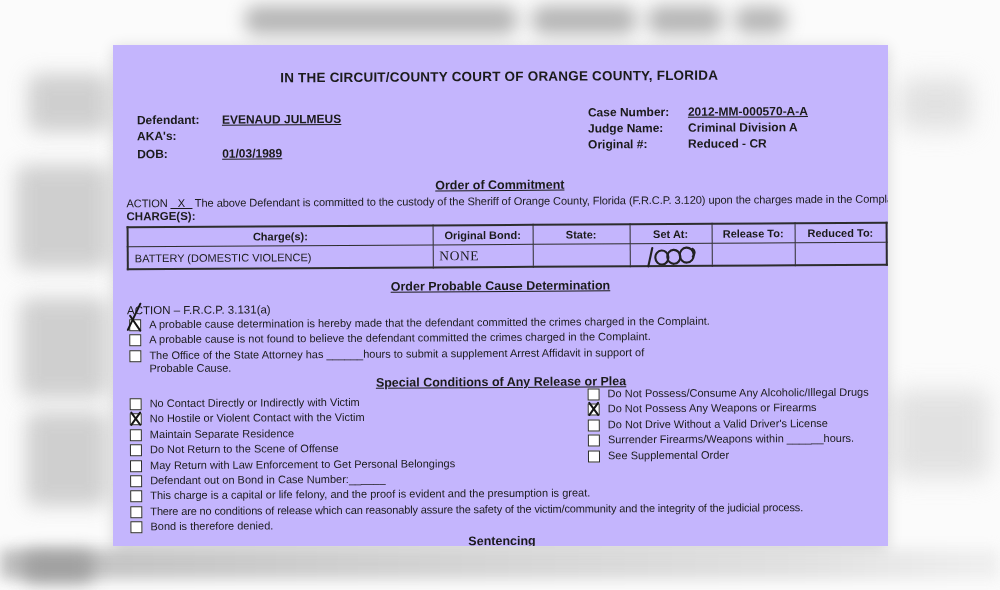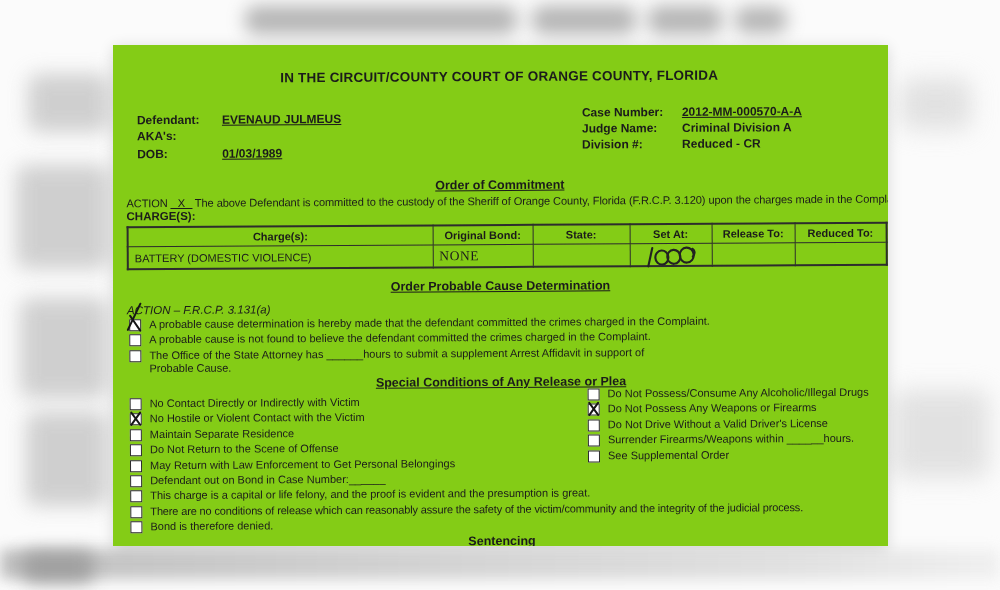--- a/index.html
+++ b/index.html
@@ -10,48 +10,48 @@
   
   .blob{position:absolute;border-radius:10px;pointer-events:none;}
   .headline{background:#6f6f6f;opacity:.5;filter:blur(9px);}
   .lblob{background:#c5c5c5;opacity:.8;filter:blur(10px);}
   .rblob{background:#d9d9d9;opacity:.75;filter:blur(12px);}
   .botband{background:linear-gradient(90deg,#b9b9b9 0%,#cfcfcf 45%,#dedede 80%,#efefef 100%);
            opacity:.9;filter:blur(7px);}
   .botdark{background:#9a9a9a;opacity:.85;filter:blur(9px);}
 
   
-  .paper{position:absolute;left:113px;top:45px;width:775px;height:501px;background:#84cc16;
+  .paper{position:absolute;left:113px;top:45px;width:775px;height:501px;background:#c4b5fd;
          box-shadow:0 2px 14px rgba(0,0,0,.14);overflow:hidden;}
   .paper-inner{position:absolute;inset:0;transform:rotate(-0.35deg);color:#1b1b1b;}
   .abs{position:absolute;}
   .ctr{left:0;width:100%;text-align:center;}
   .hd{font-weight:700;text-decoration:underline;font-size:12.5px;}
   .title{font-size:13.5px;font-weight:700;letter-spacing:.2px;}
 
   .inforow{height:16px;font-size:12px;font-weight:700;white-space:nowrap;}
   .inforow .lab{display:inline-block;}
   .ileft .lab{width:85px;}
-  .iright .lab{width:100px;}
+  .iright .lab{width:100px;margin-left:6px;}
   .und{text-decoration:underline;}
 
   .actionline{font-size:11.1px;letter-spacing:-.1px;white-space:nowrap;}
   .xblank{display:inline-block;border-bottom:1.2px solid #1b1b1b;padding:0 7px;line-height:10px;}
   .chglabel{font-size:11.5px;font-weight:700;}
 
   table.charges{border-collapse:collapse;width:759px;table-layout:fixed;}
   table.charges td,table.charges th{border:1.4px solid #2d2d2d;overflow:visible;}
   table.charges{border:2.2px solid #2d2d2d;}
   th.h{font-size:11px;font-weight:700;text-align:center;height:16px;padding:1px 2px;}
   td.c{font-size:11px;height:19px;padding:1px 6px;vertical-align:middle;}
   td.none{font-family:"Liberation Serif","DejaVu Serif",serif;font-size:13.5px;letter-spacing:.6px;margin-left:28px;}
   .hw-wrap{position:relative;height:19px;}
   .hw-wrap svg{position:absolute;left:4px;top:-2px;}
 
-  .pcaction{font-size:11.5px;font-style:italic;}
+  .pcaction{font-size:11.5px;}
   .crow{display:flex;align-items:flex-start;height:15.4px;font-size:11px;line-height:13px;white-space:nowrap;}
   .crow .box{position:relative;flex:none;width:10px;height:10px;border:1.3px solid #2a2a2a;
              background:#fff;margin-right:8px;margin-top:1px;}
   .crow[data-checked="true"] .box::before{content:"";position:absolute;width:1.9px;height:17px;
         background:#161616;left:4px;top:-4px;transform:rotate(36deg);border-radius:2px;}
   .crow[data-checked="true"] .box::after{content:"";position:absolute;width:1.9px;height:17px;
         background:#161616;left:4px;top:-4px;transform:rotate(-36deg);border-radius:2px;}
   .crow.bigx[data-checked="true"] .box::before{height:31px;top:-19px;left:3px;transform:rotate(26deg);}
   .crow.bigx[data-checked="true"] .box::after{height:20px;top:-7px;left:4px;transform:rotate(-34deg);}
   .crow.tall{height:30px;}
@@ -82,21 +82,21 @@
 
       <div class="abs ileft" style="left:25px;top:66px;">
         <div class="inforow"><span class="lab">Defendant:</span><span class="und">EVENAUD JULMEUS</span></div>
         <div class="inforow"><span class="lab">AKA's:</span><span></span></div>
         <div class="inforow" style="margin-top:2px;"><span class="lab">DOB:</span><span class="und">01/03/1989</span></div>
       </div>
 
       <div class="abs iright" style="left:470px;top:61px;">
         <div class="inforow"><span class="lab">Case Number:</span><span class="und">2012-MM-000570-A-A</span></div>
         <div class="inforow"><span class="lab">Judge Name:</span><span>Criminal Division A</span></div>
-        <div class="inforow"><span class="lab">Division #:</span><span>Reduced - CR</span></div>
+        <div class="inforow"><span class="lab">Original #:</span><span>Reduced - CR</span></div>
       </div>
 
       <div class="abs ctr hd" style="top:133px;">Order of Commitment</div>
 
       <div class="abs actionline" style="left:14px;top:150px;width:758px;">
         <span>ACTION</span>
         <span class="xblank">X</span>
         <span>The above Defendant is committed to the custody of the Sheriff of Orange County, Florida (F.R.C.P. 3.120) upon the charges made in the Complaint.</span>
       </div>
 

